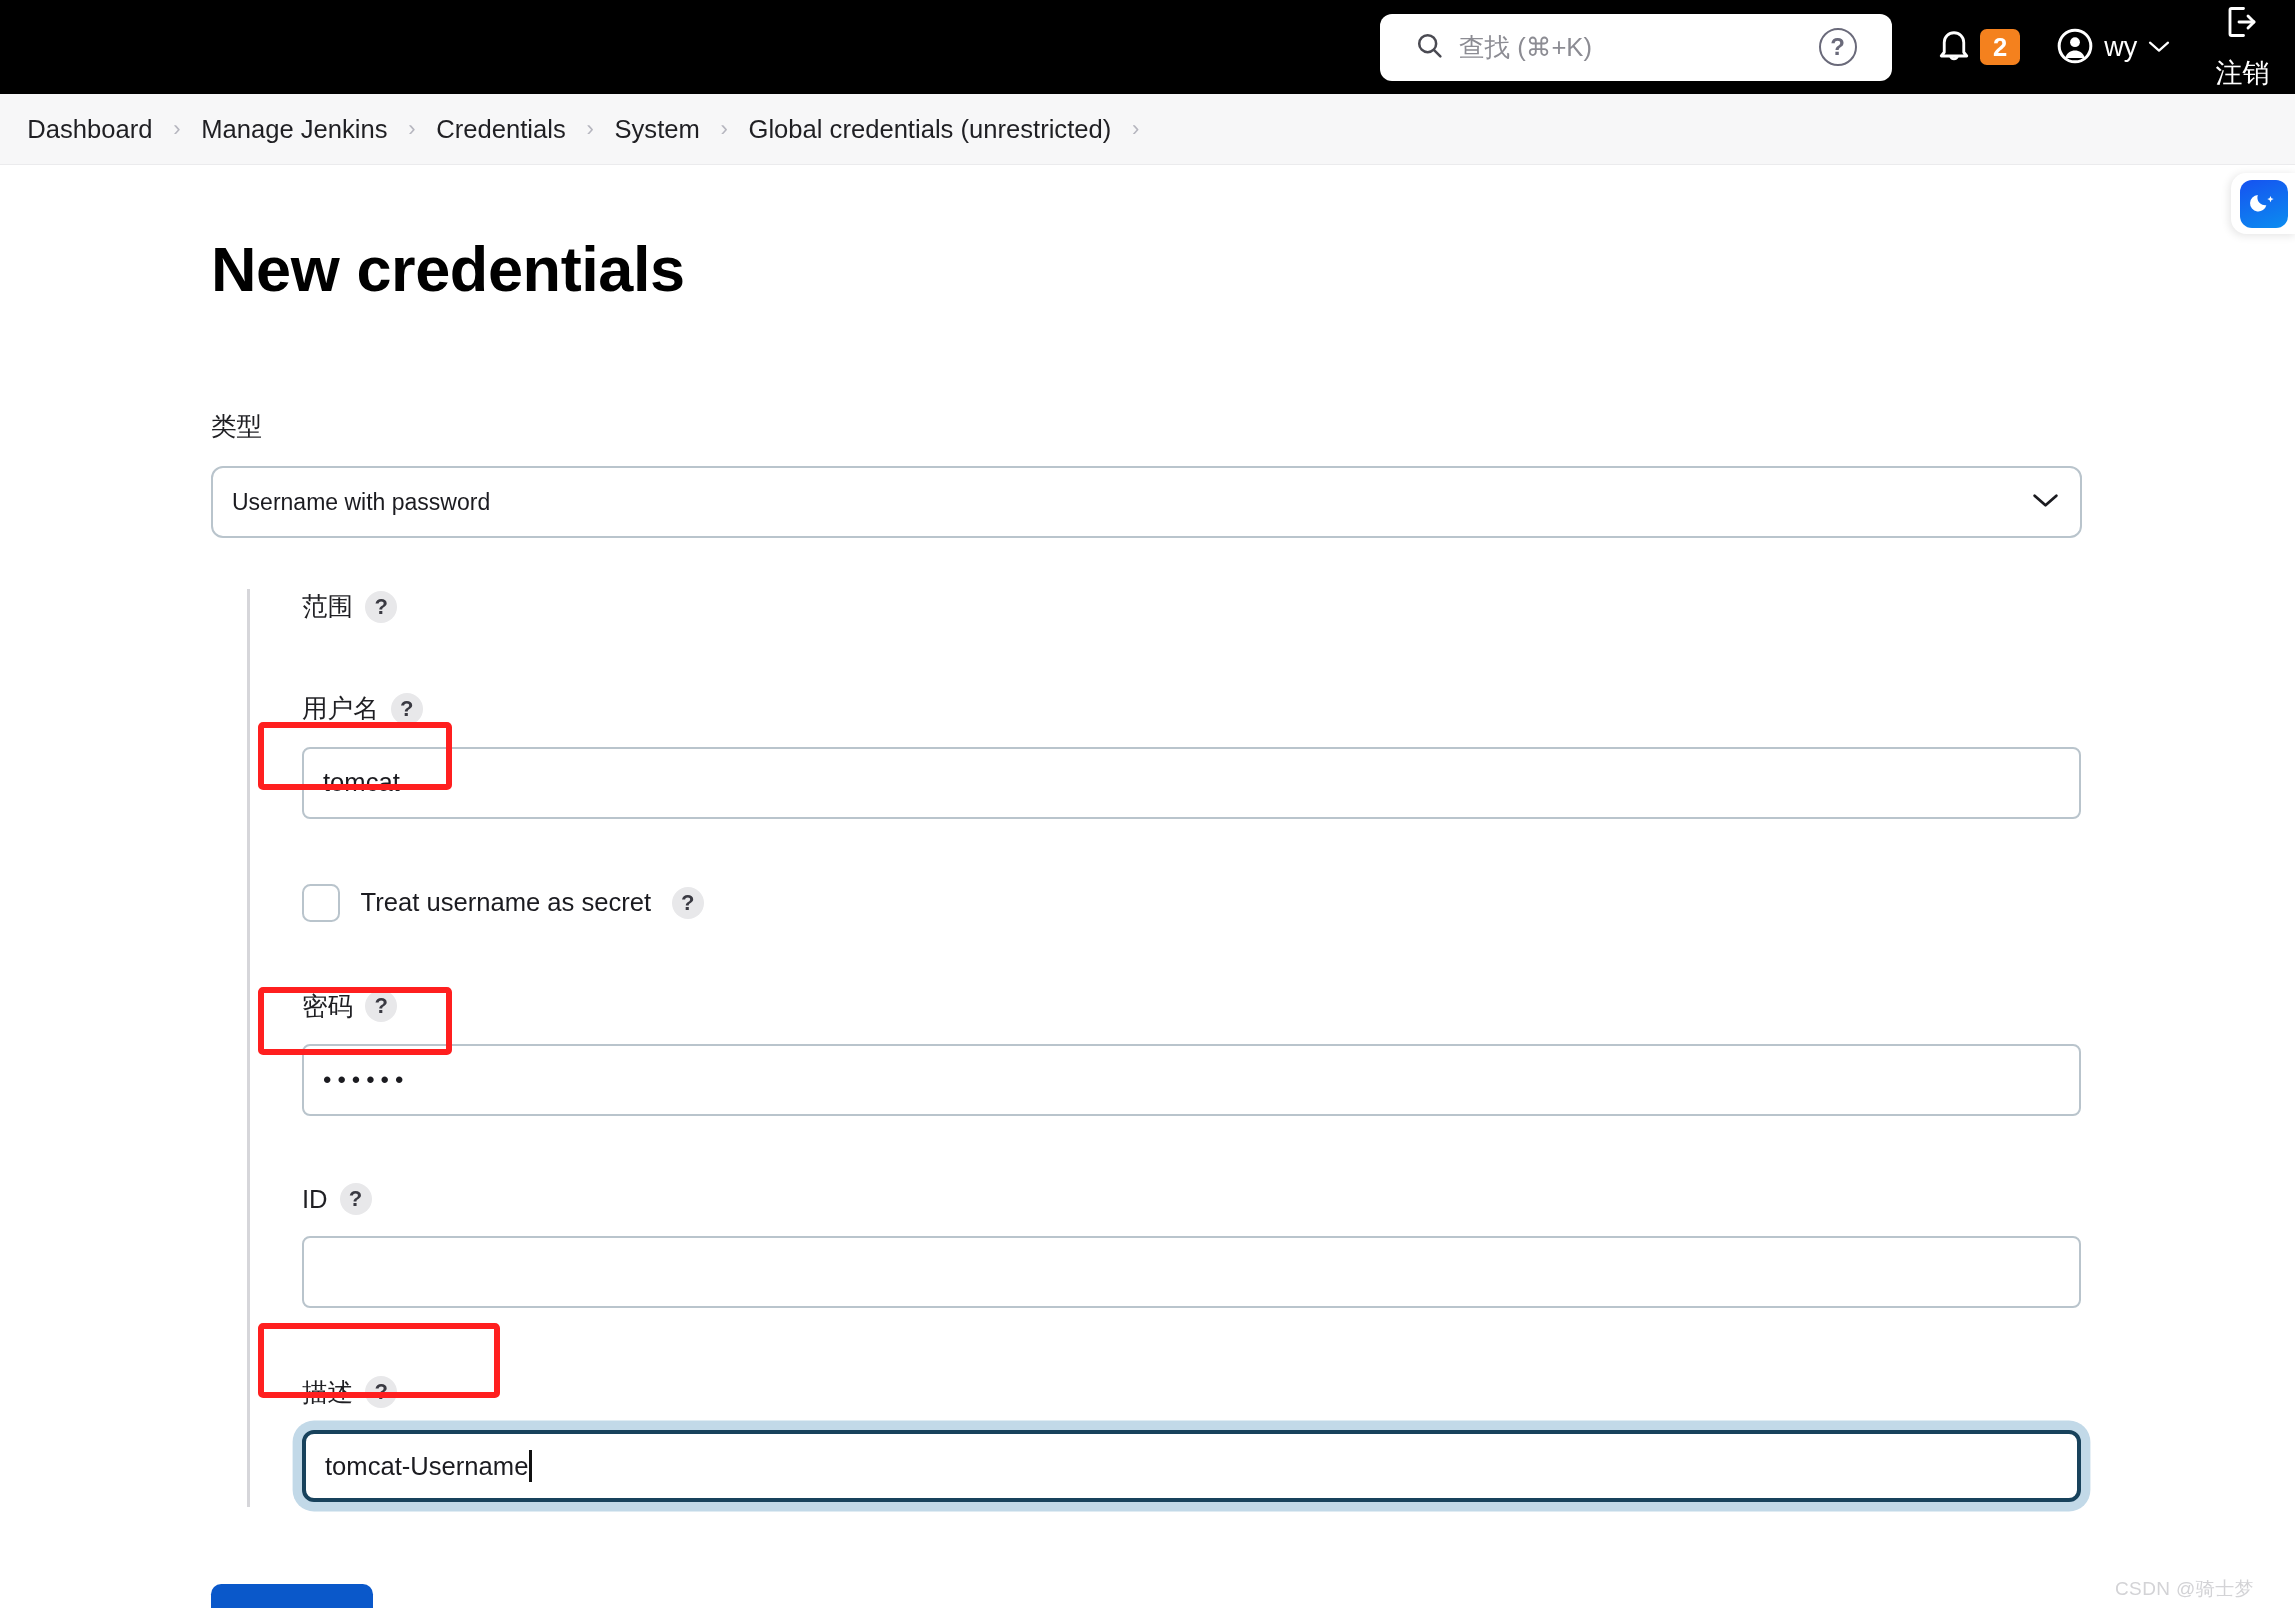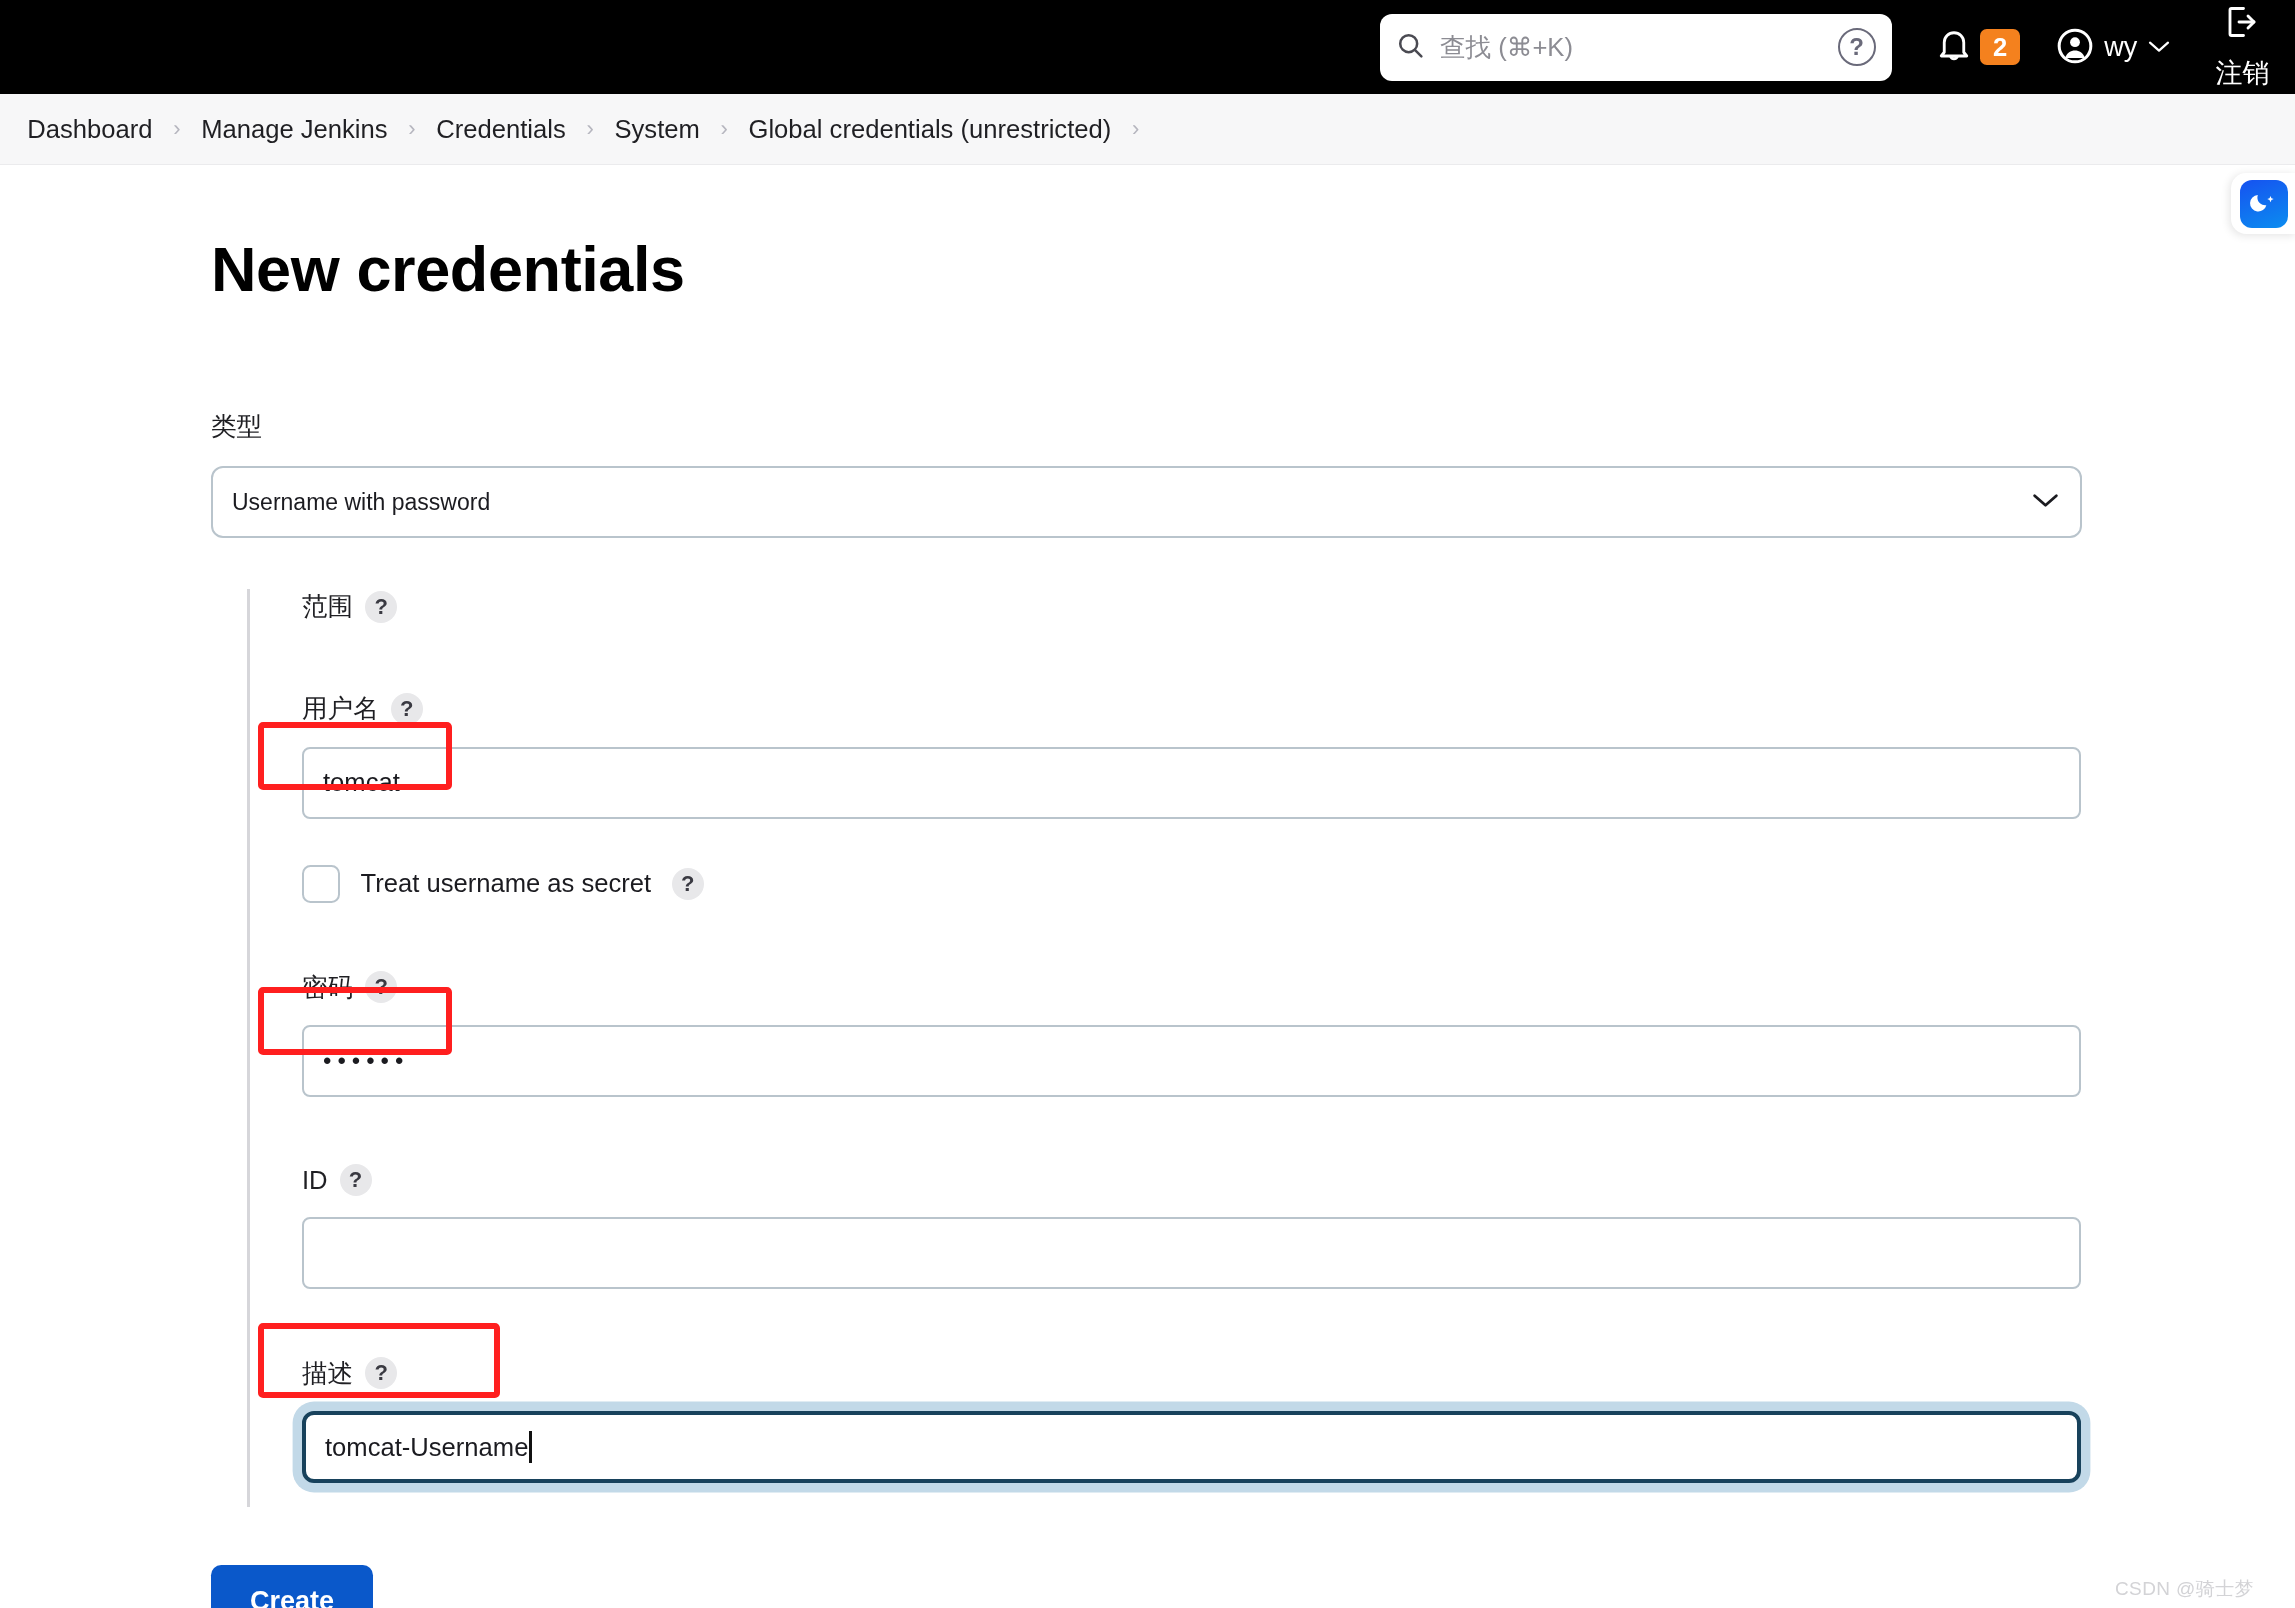--- a/index.html
+++ b/index.html
@@ -24,21 +24,21 @@
     font-size: 48px; font-weight: 700; letter-spacing: -0.4px;
   }
 
   .topbar-right {
     margin-left: auto; display: flex; align-items: center;
     gap: 0; padding-right: 25.6px;
   }
   .searchbox {
     width: 512px; height: 67px; background: #fff;
     border-radius: 12px; display: flex; align-items: center;
-    padding: 0 16px; gap: 15.3px; margin-right: 44px; margin-left: 13px;
+    padding: 0 35px; gap: 15.3px; margin-right: 44px; margin-left: 13px;
   }
   .search-ph { font-size: 25.6px; color: #8c8c93; flex: 1; }
   .help-circle {
     width: 38px; height: 38px; border-radius: 50%;
     border: 2.6px solid #6a6a7a; color: #6a6a7a;
     font-size: 24px; display: flex; align-items: center; justify-content: center;
     font-weight: 600; cursor: pointer;
   }
   .bell-wrap { display: flex; align-items: center; gap: 8.5px; cursor: pointer; }
   .badge {
@@ -130,21 +130,21 @@
   .fieldset::before {
     content: ""; position: absolute; left: 0; top: 0;
     width: 2.6px; height: 918px; background: #d6d6da;
   }
   .fs-row { margin-bottom: 0; margin-top: 12px; }
   .fs-input { width: 1779px; margin-top: 20.5px; }
 
   .gap-lg { height: 55px; }
   .gap-md { height: 46px; }
 
-  .checkrow { display: flex; align-items: center; gap: 20.5px; }
+  .checkrow { display: flex; align-items: center; gap: 20.5px; margin-top: 19px; }
   .checkbox {
     width: 38px; height: 38px; border: 2.6px solid #b9c4cc;
     border-radius: 8.5px; background: #fff; cursor: pointer;
   }
   .check-label { font-size: 25.6px; color: #1b1b20; }
 
   .create-btn {
     margin: 82px 0 0 211px;
     background: #0a58ca; color: #fff;
     font-size: 27px; font-weight: 600;

